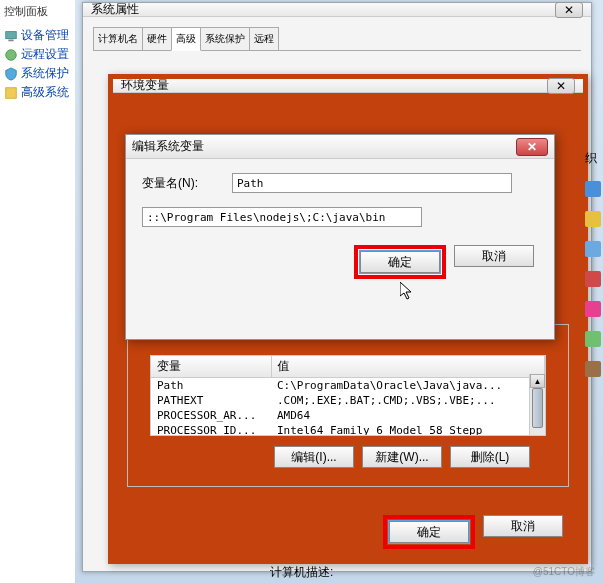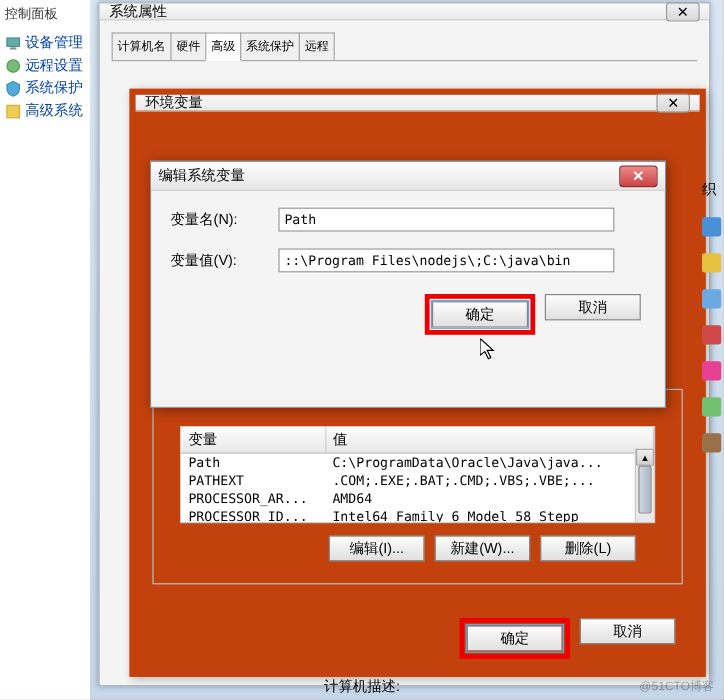--- a/index.html
+++ b/index.html
@@ -168,21 +168,20 @@
     <span>编辑系统变量</span>
     <div class="close-red">
         <span>✕</span>
       </div>
   </div>
   <div class="form-row">
     <div class="form-label">变量名(N):</div>
     <input class="form-input" value="Path" style="">
   </div>
   <div class="form-row">
-    <div class="form-label">变量值(V):</div>
     <input class="form-input" value="::\Program Files\nodejs\;C:\java\bin" style="">
   </div>
   <div class="btn-row">
     <div class="red-box">
       <div class="btn focus">确定</div>
     </div>
     <div class="btn">取消</div>
   </div>
 </div>
 

